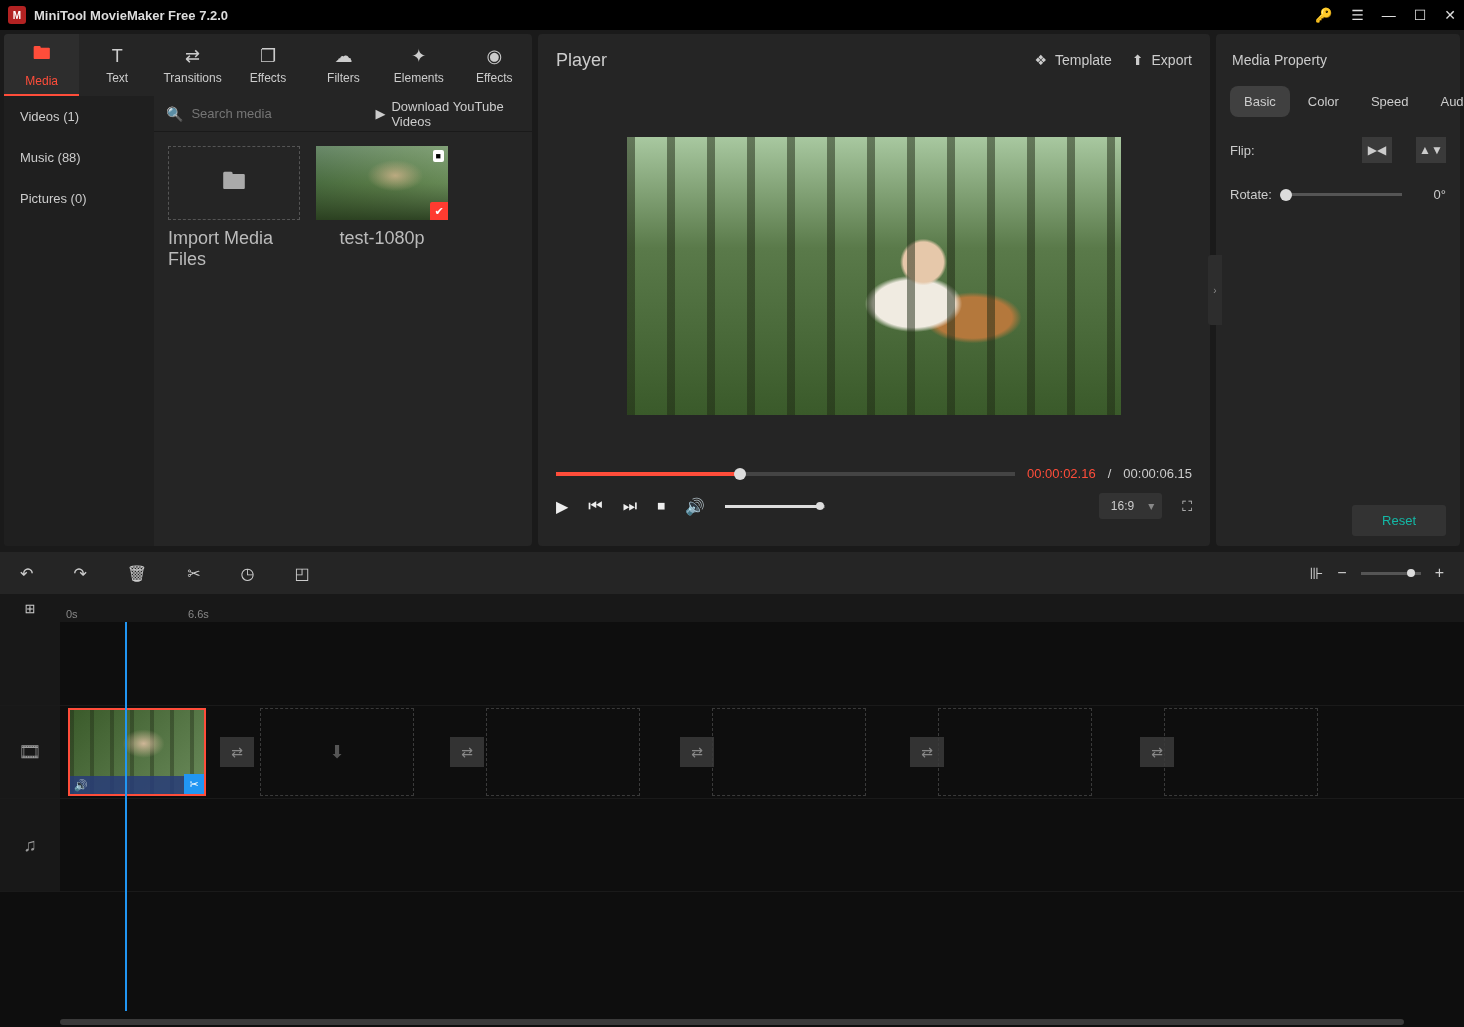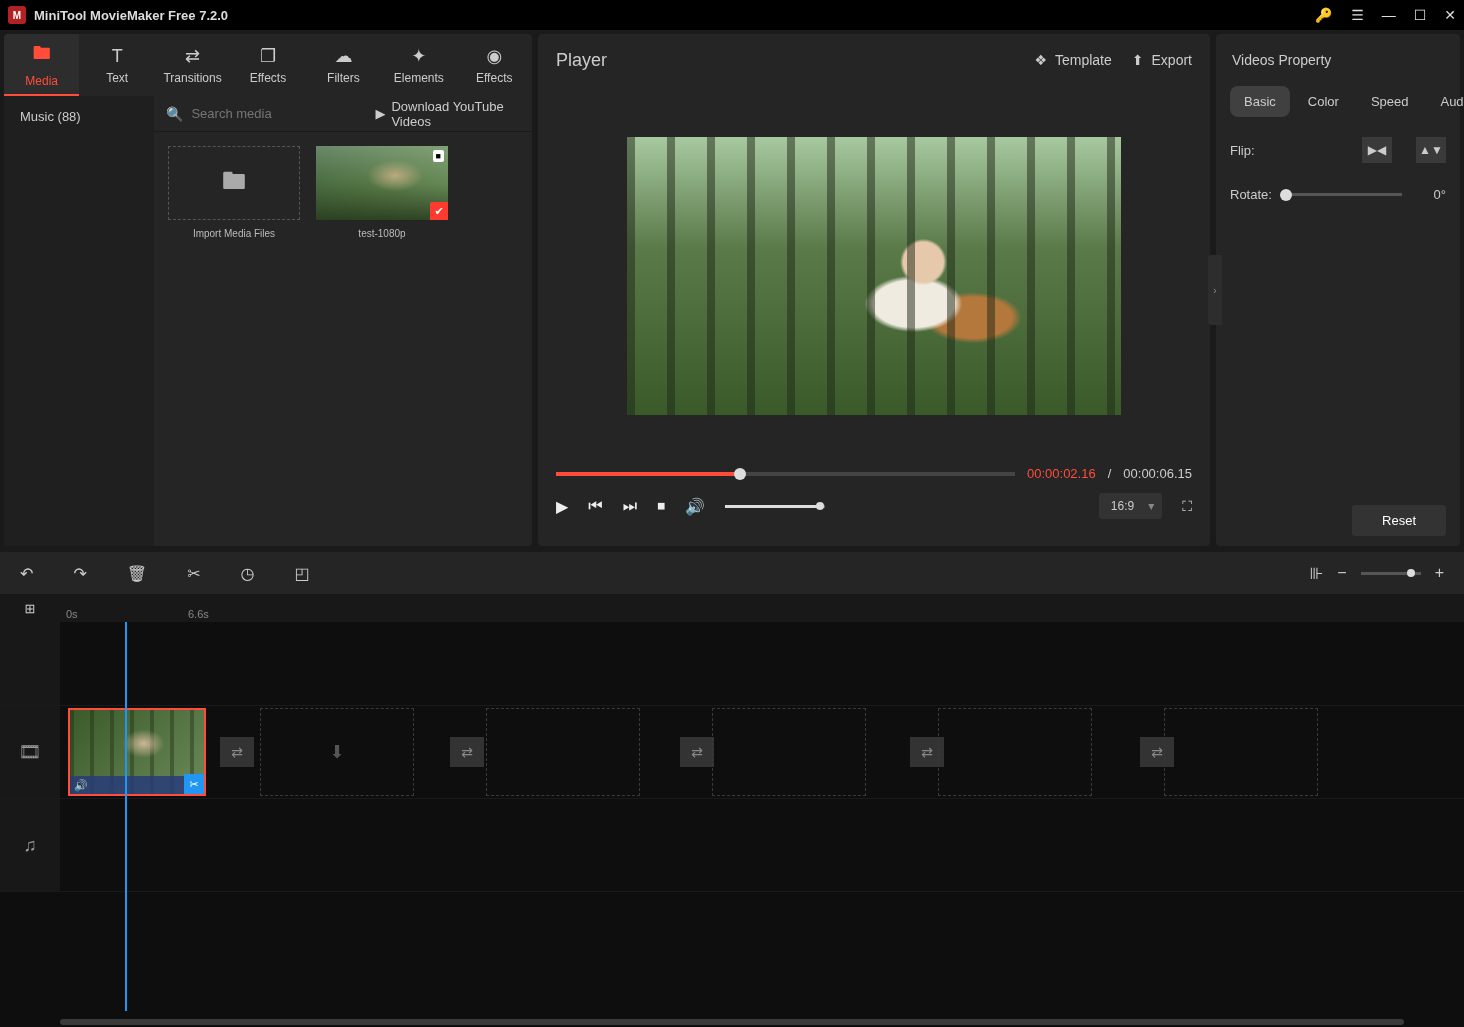--- a/index.html
+++ b/index.html
@@ -36,21 +36,21 @@
 .search-input { flex:1; background: transparent; border: none; outline:none; color: #888; font-size: 13px; }
 .search-ic { color:#888; font-size:14px;}
 .yt-link { color: #ccc; font-size: 13px; cursor:pointer; display:flex; align-items:center; gap:6px;}
 .media-grid { flex:1; padding: 14px; display:flex; gap: 16px; align-content: flex-start; }
 .media-item { width: 132px; display:flex; flex-direction:column; align-items:center; gap:8px;}
 .thumb-import { width: 132px; height: 74px; border: 1px dashed #555; display:flex; align-items:center; justify-content:center; color:#aaa; font-size:24px; cursor:pointer;}
 .thumb-video { width: 132px; height: 74px; background: linear-gradient(135deg,#2a4a2a,#4a6a3a,#6a8a5a); position:relative; cursor:pointer; overflow:hidden;}
 .thumb-video::before { content:''; position:absolute; inset:0; background: radial-gradient(ellipse at 60% 40%, rgba(210,180,140,.8) 0%, transparent 25%), linear-gradient(0deg, rgba(40,60,30,.9), rgba(120,160,100,.3) 50%, rgba(200,230,200,.4)); }
 .thumb-video .vbadge { position:absolute; top:4px; right:4px; background:#fff; color:#000; font-size:9px; padding:1px 3px; border-radius:2px;}
 .thumb-video .vcheck { position:absolute; bottom:0; right:0; width:18px; height:18px; background:#ff3b30; border-radius:2px 0 0 0; display:flex; align-items:center; justify-content:center; color:#fff; font-size:11px;}
-.media-item .mlabel { color:#bbb; font-size:10px; text-align:center;}
+.media-item .mlabel { color:#bbb; font-size:18px; }
 
 
 .player-head { height: 52px; display:flex; align-items:center; padding: 0 18px; }
 .player-head .ptitle { flex:1; color:#ccc; font-size:18px;}
 .player-head .paction { display:flex; align-items:center; gap:8px; color:#ccc; margin-left: 20px; cursor:pointer; font-size:14px;}
 .player-viewport { flex:1; display:flex; align-items:center; justify-content:center; padding: 10px 10px 0 10px;}
 .preview { width: 494px; height: 278px; background: linear-gradient(180deg, #a8c8a0 0%, #5a7a4a 40%, #3a5a2a 100%); position:relative; overflow:hidden;}
 .preview::before { content:''; position:absolute; inset:0; background: 
   repeating-linear-gradient(90deg, rgba(30,40,20,.5) 0 8px, transparent 8px 40px),
   radial-gradient(circle at 60% 45%, rgba(230,200,170,1) 0%, rgba(230,200,170,1) 6%, transparent 7%),
@@ -79,21 +79,21 @@
 .prop-tab { padding: 8px 14px; color:#ccc; cursor:pointer; font-size:13px; border-radius:8px;}
 .prop-tab.active { background:#404040;}
 .prop-body { padding: 20px 14px; }
 .prop-row { display:flex; align-items:center; margin-bottom:24px;}
 .prop-label { width:56px; color:#ccc; font-size:13px;}
 .flip-btn { width:30px; height:26px; background:#3a3a3a; display:flex; align-items:center; justify-content:center; color:#ccc; cursor:pointer; margin-right:24px; font-size:12px;}
 .rot-slider { flex:1; height:3px; background:#555; position:relative; margin-right:14px;}
 .rot-slider .rknob { position:absolute; left:0; top:50%; width:12px;height:12px;background:#ddd;border-radius:50%;transform:translate(-50%,-50%);}
 .rot-val { color:#ccc; font-size:13px; width:30px; text-align:right;}
 .prop-expand { position:absolute; left:-8px; top:50%; transform:translateY(-50%); width:14px; height:70px; background:#2d2d2d; border-radius:3px 0 0 3px; display:flex; align-items:center; justify-content:center; color:#888; cursor:pointer; font-size:10px;}
-.reset-btn { position:absolute; bottom:10px; right:14px; background:#333; color:#ffffff; padding:8px 30px; border-radius:3px; font-size:13px; cursor:pointer;}
+.reset-btn { position:absolute; bottom:10px; right:14px; background:#333; color:#14b8a6; padding:8px 30px; border-radius:3px; font-size:13px; cursor:pointer;}
 
 
 .timeline-wrap { flex:1; display:flex; flex-direction:column; margin-top:6px;}
 .tl-toolbar { height:42px; background:#252525; display:flex; align-items:center; padding:0 20px; gap:40px;}
 .tl-tool { color:#ccc; font-size:16px; cursor:pointer;}
 .tl-zoom { margin-left:auto; display:flex; align-items:center; gap:14px;}
 .tl-zoom .zslider { width:60px; height:3px; background:#555; position:relative;}
 .tl-zoom .zknob { position:absolute; right:6px; top:50%; width:8px;height:8px;background:#ddd;border-radius:50%;transform:translateY(-50%);}
 .tl-ruler-row { height:28px; background:#181818; display:flex; align-items:center;}
 .tl-addtrack { width:60px; display:flex; justify-content:center; color:#ccc; cursor:pointer;}
@@ -161,21 +161,23 @@
             <span class="ticon">✦</span>
             <span>Elements</span>
           </div>
         <div class="toptab">
             <span class="ticon">◉</span>
             <span>Effects</span>
           </div>
       </div>
       <div class="mediabody">
         <div class="media-sidebar">
+          <div class="sitem">Videos (1)</div>
           <div class="sitem">Music (88)</div>
+          <div class="sitem">Pictures (0)</div>
         </div>
         <div class="media-main">
           <div class="media-toolbar">
             <span class="search-ic">🔍</span>
             <input class="search-input" placeholder="Search media" style="">
             <div class="yt-link">
                 <span>▶</span>
                 <span>Download YouTube Videos</span>
               </div>
           </div>
@@ -234,21 +236,21 @@
               <div class="vknob"></div>
             </div>
           <div class="aspect-select"><span>16:9</span></div>
           <span class="fullscreen-btn">⛶</span>
         </div>
       </div>
     </div>
 
     <div class="panel-right">
       <div class="prop-expand">›</div>
-      <div class="prop-head">Videos Property</div>
+      <div class="prop-head">Media Property</div>
       <div class="prop-tabs">
         <div class="prop-tab active">Basic</div>
         <div class="prop-tab">Color</div>
         <div class="prop-tab">Speed</div>
         <div class="prop-tab">Audio</div>
       </div>
       <div class="prop-body">
         <div class="prop-row">
           <div class="prop-label">Flip:</div>
           <div style="flex:1"></div>

